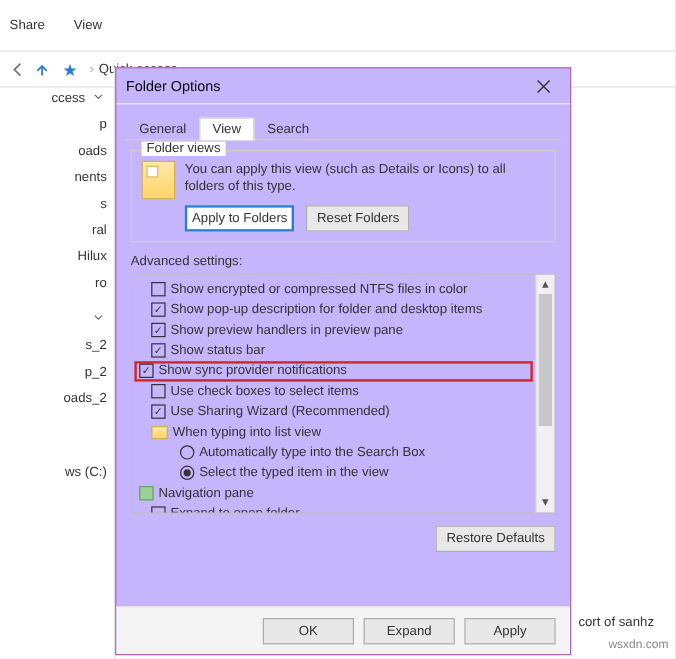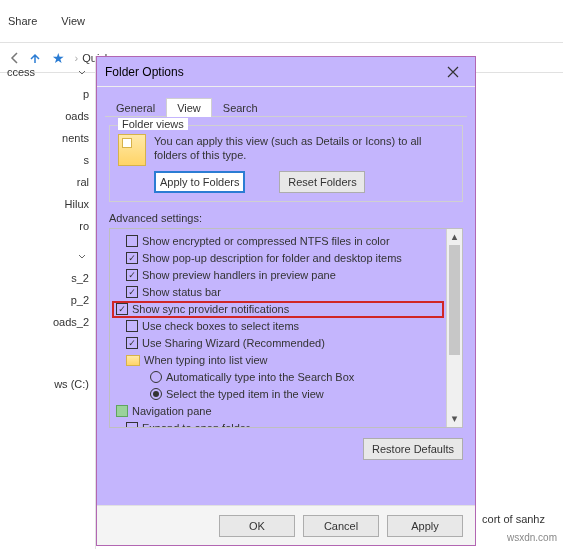--- a/index.html
+++ b/index.html
@@ -12,42 +12,42 @@
 
 .nav-bar { height: 30px; display: flex; align-items: center; padding: 0 6px; border-bottom: 1px solid #e1e1e1; }
 .nav-arrow { width: 18px; height: 18px; display: flex; align-items: center; justify-content: center; color: #666; margin-right: 2px; }
 .nav-star { color: #2b7cd3; margin: 0 6px; font-size: 14px; }
 .nav-sep { color: #aaa; margin: 0 4px; }
 .nav-text { color: #333; }
 
 
 .tree { position: absolute; left: 0; top: 56px; width: 96px; height: 493px; border-right: 1px solid #e1e1e1; padding-top: 10px; }
 .tree-group { margin-bottom: 8px; }
-.tree-item { display: flex; align-items: flex-start; justify-content: flex-end; height: 22px; padding-right: 6px; color: #333; gap: 36px; }
+.tree-item { display: flex; align-items: flex-end; justify-content: flex-end; height: 22px; padding-right: 6px; color: #333; }
 .tree-item .ch { width: 14px; height: 14px; margin-left: 4px; display: flex; align-items: center; justify-content: center; color: #666; }
 
 
 .dialog { position: absolute; left: 96px; top: 56px; width: 380px; height: 490px; border: 1px solid #b266b2; background: #c4b5fd; display: flex; flex-direction: column; }
 .dlg-title { height: 30px; display: flex; align-items: center; padding: 0 8px; border-bottom: 1px solid #eee; }
 .dlg-title .t { flex: 1; font-size: 12px; }
 .dlg-close { width: 28px; height: 22px; display: flex; align-items: center; justify-content: center; }
 
 .tabs { display: flex; align-items: flex-end; height: 24px; margin: 6px 8px 0 8px; border-bottom: 1px solid #d0d0d0; }
 .tab { padding: 3px 10px; border: 1px solid transparent; border-bottom: none; color: #333; position: relative; top: 1px; }
 .tab.active { border-color: #d0d0d0; background: #fff; }
 
 .body { flex: 1; padding: 8px 12px; overflow: hidden; }
 
 .fieldset { border: 1px solid #d0d0d0; padding: 8px; margin-bottom: 10px; position: relative; }
 .fieldset .legend { position: absolute; top: -8px; left: 8px; background: #fff; padding: 0 4px; color: #333; }
 .fv-row { display: flex; align-items: flex-start; }
 .fv-icon { width: 28px; height: 32px; background: linear-gradient(#ffe9a8, #ffd467); border: 1px solid #d6b24a; margin-right: 8px; flex-shrink: 0; position: relative; }
 .fv-icon::after { content: ""; position: absolute; left: 3px; top: 3px; width: 8px; height: 8px; background: #fff; border: 1px solid #d6b24a; }
 .fv-text { color: #333; line-height: 1.3; margin-bottom: 8px; }
-.fv-btns { display: flex; gap: 34px; }
+.fv-btns { display: flex; gap: 10px; }
 .btn { min-width: 86px; height: 22px; border: 1px solid #adadad; background: #e8e8e8; display: inline-flex; align-items: center; justify-content: center; color: #333; }
 .btn.primary { border: 2px solid #2b7cd3; background: #fff; padding: 0 4px; }
 
 .adv-label { margin: 4px 0; color: #333; }
 .adv-box { border: 1px solid #bfbfbf; height: 200px; display: flex; position: relative; }
 .adv-list { flex: 1; overflow: hidden; padding: 4px 2px; }
 .adv-row { display: flex; align-items: center; height: 17px; padding-left: 14px; color: #333; white-space: nowrap; }
 .adv-row.indent { padding-left: 38px; }
 .adv-chk, .adv-radio { width: 12px; height: 12px; border: 1px solid #333; margin-right: 4px; flex-shrink: 0; display: inline-flex; align-items: center; justify-content: center; font-size: 9px; line-height: 1; }
 .adv-radio { border-radius: 50%; }
@@ -245,19 +245,19 @@
       </div>
     </div>
 
     <div class="restore-row">
       <div class="btn">Restore Defaults</div>
     </div>
   </div>
 
   <div class="dlg-buttons">
     <div class="btn">OK</div>
-    <div class="btn">Cancel</div>
+    <div class="btn">Expand</div>
     <div class="btn">Apply</div>
   </div>
 </div>
 
 <div class="corner-text">cort of sanhz</div>
 <div class="watermark">wsxdn.com</div>
 
 </body></html>

